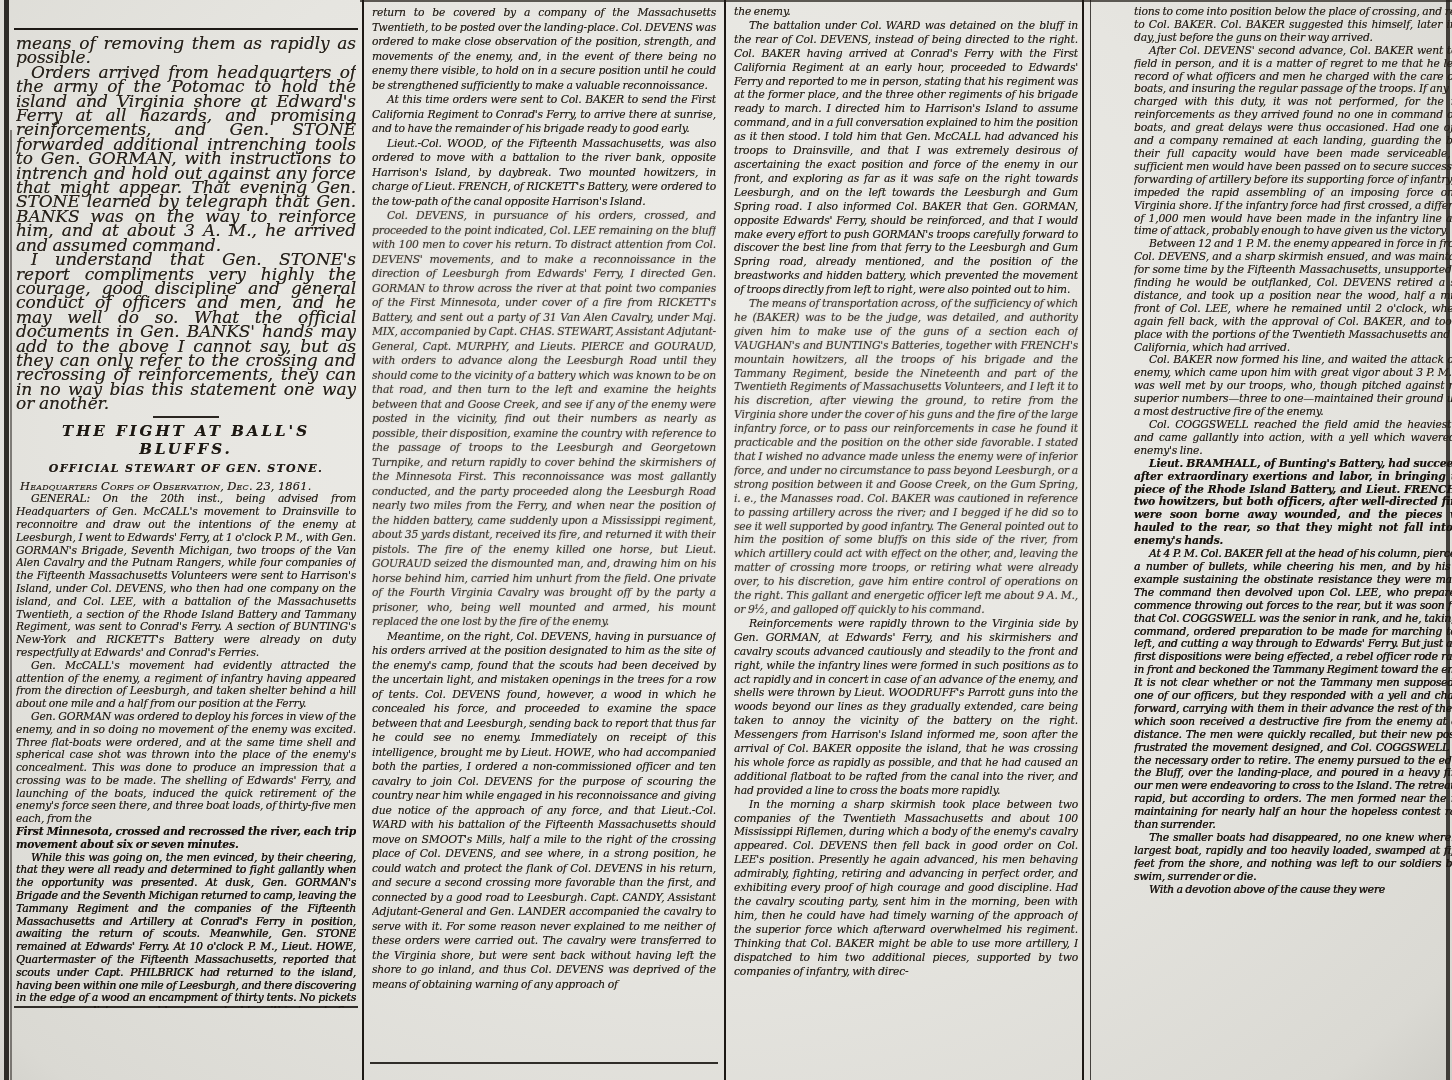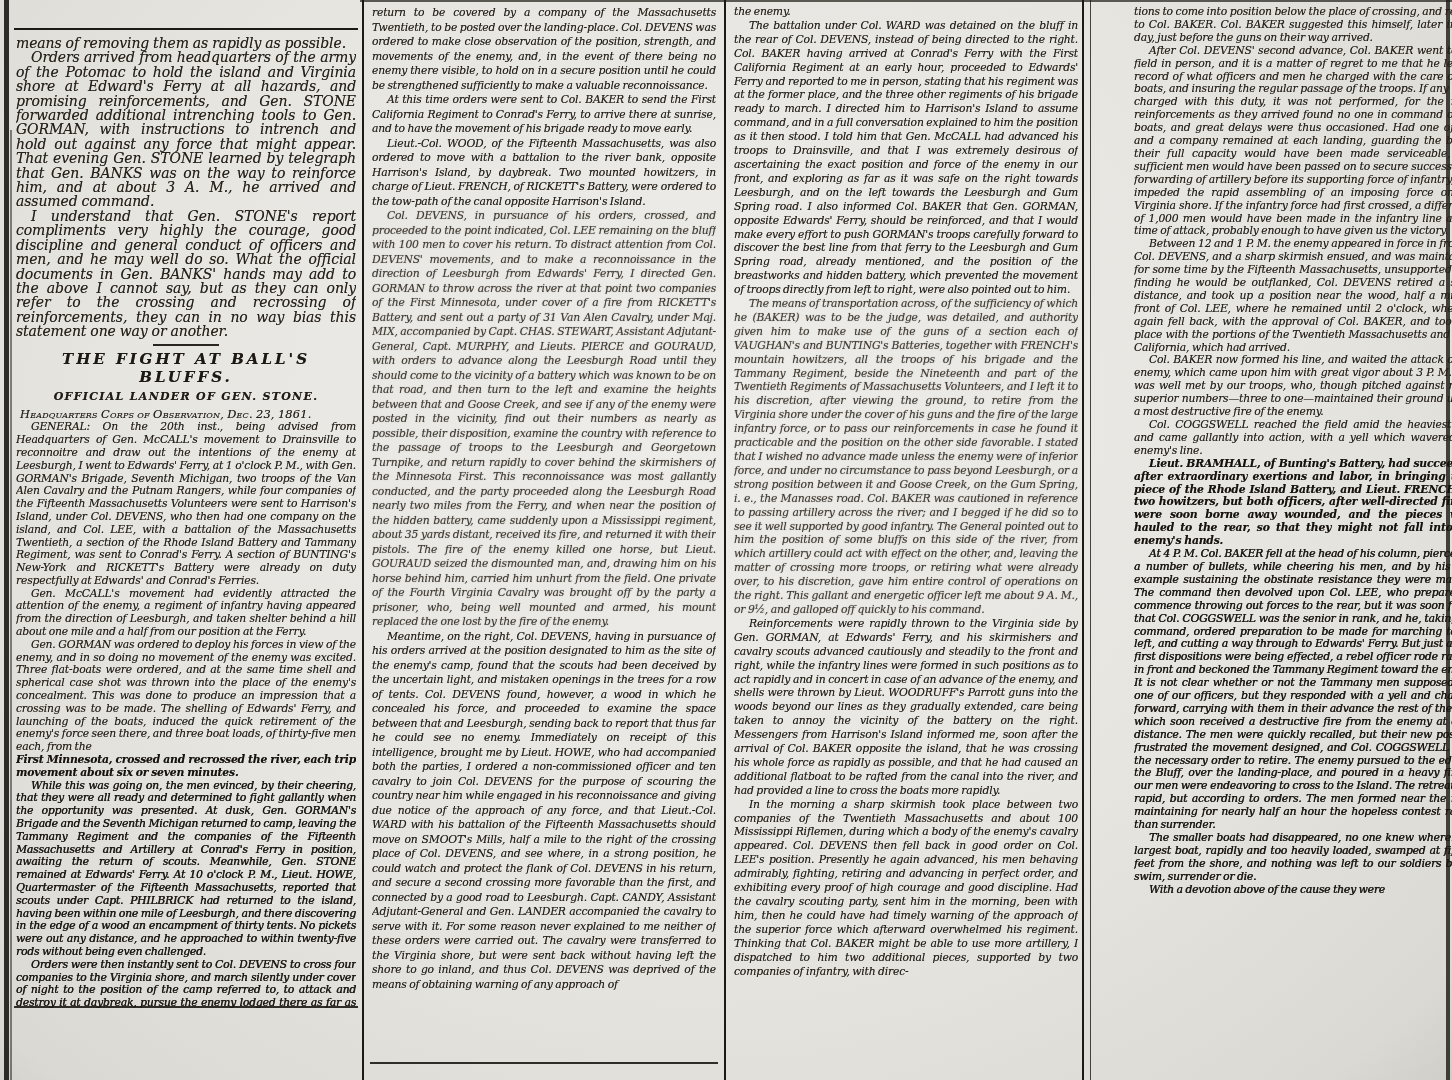--- a/index.html
+++ b/index.html
@@ -26,21 +26,21 @@
   .rh-c1bot{left:14px;top:1006px;width:344px;opacity:.9;}
   .rh-c2bot{left:370px;top:1062px;width:348px;opacity:.9;}
   
   .col{position:absolute;text-align:justify;overflow:hidden;}
   .col p{margin:0;text-indent:15px;text-shadow:0 0 .5px rgba(38,32,25,.55);}
   .col p.ni{text-indent:0;}
   #c1{left:16px;top:36px;width:340px;height:972px;}
   #c2{left:372px;top:6px;width:344px;height:1058px;}
   #c3{left:734px;top:5px;width:344px;height:1073px;}
   #c4{left:1134px;top:6px;width:344px;height:1070px;}
-  .intro{font-size:14px;line-height:14.4px;letter-spacing:-.1px;word-spacing:-.4px;}
+  .intro{font-size:17px;line-height:14.4px;letter-spacing:-.1px;word-spacing:-.4px;}
   .body{font-size:10.8px;letter-spacing:-.2px;word-spacing:-.6px;}
   #c1 .body{line-height:12.8px;}
   #c2 .body{line-height:14.5px;}
   #c3 .body{line-height:13.9px;}
   #c4 .body{line-height:12.9px;}
   .sect-divider{width:66px;height:2px;background:#2a2520;margin:5px auto 4px auto;}
   .headline{
     font-size:15px;font-weight:bold;letter-spacing:3px;text-align:center;
     margin:3px 0 4px 0;text-indent:0;line-height:18px;color:#1d1812;
     text-shadow:0 0 .5px rgba(30,25,19,.6);
@@ -72,33 +72,33 @@
   <div class="rule-h rh-c1top"></div>
   <div class="rule-h rh-c1bot"></div>
   <div class="rule-h rh-c2bot"></div>
 
   <section class="col" id="c1">
     <p class="intro ni">means of removing them as rapidly as possible.</p>
     <p class="intro">Orders arrived from headquarters of the army of the Potomac to hold the island and Virginia shore at Edward's Ferry at all hazards, and promising reinforcements, and Gen. STONE forwarded additional intrenching tools to Gen. GORMAN, with instructions to intrench and hold out against any force that might appear. That evening Gen. STONE learned by telegraph that Gen. BANKS was on the way to reinforce him, and at about 3 A. M., he arrived and assumed command.</p>
     <p class="intro">I understand that Gen. STONE's report compliments very highly the courage, good discipline and general conduct of officers and men, and he may well do so. What the official documents in Gen. BANKS' hands may add to the above I cannot say, but as they can only refer to the crossing and recrossing of reinforcements, they can in no way bias this statement one way or another.</p>
     <div class="sect-divider"></div>
     <h1 class="headline">THE FIGHT AT BALL'S BLUFFS.</h1>
-    <h2 class="subhead">OFFICIAL LANDER OF GEN. STONE.</h2>
+    <h2 class="subhead">OFFICIAL STEWART OF GEN. STONE.</h2>
     <p class="body dateline">Headquarters Corps of Observation, Dec. 23, 1861.</p>
     <p class="body">GENERAL: On the 20th inst., being advised from Headquarters of Gen. McCALL's movement to Drainsville to reconnoitre and draw out the intentions of the enemy at Leesburgh, I went to Edwards' Ferry, at 1 o'clock P. M., with Gen. GORMAN's Brigade, Seventh Michigan, two troops of the Van Alen Cavalry and the Putnam Rangers, while four companies of the Fifteenth Massachusetts Volunteers were sent to Harrison's Island, under Col. DEVENS, who then had one company on the island, and Col. LEE, with a battalion of the Massachusetts Twentieth, a section of the Rhode Island Battery and Tammany Regiment, was sent to Conrad's Ferry. A section of BUNTING's New-York and RICKETT's Battery were already on duty respectfully at Edwards' and Conrad's Ferries.</p>
     <p class="body">Gen. McCALL's movement had evidently attracted the attention of the enemy, a regiment of infantry having appeared from the direction of Leesburgh, and taken shelter behind a hill about one mile and a half from our position at the Ferry.</p>
     <p class="body">Gen. GORMAN was ordered to deploy his forces in view of the enemy, and in so doing no movement of the enemy was excited. Three flat-boats were ordered, and at the same time shell and spherical case shot was thrown into the place of the enemy's concealment. This was done to produce an impression that a crossing was to be made. The shelling of Edwards' Ferry, and launching of the boats, induced the quick retirement of the enemy's force seen there, and three boat loads, of thirty-five men each, from the</p>
     <p class="body bold ni">First Minnesota, crossed and recrossed the river, each trip movement about six or seven minutes.</p>
     <p class="body dark">While this was going on, the men evinced, by their cheering, that they were all ready and determined to fight gallantly when the opportunity was presented. At dusk, Gen. GORMAN's Brigade and the Seventh Michigan returned to camp, leaving the Tammany Regiment and the companies of the Fifteenth Massachusetts and Artillery at Conrad's Ferry in position, awaiting the return of scouts. Meanwhile, Gen. STONE remained at Edwards' Ferry. At 10 o'clock P. M., Lieut. HOWE, Quartermaster of the Fifteenth Massachusetts, reported that scouts under Capt. PHILBRICK had returned to the island, having been within one mile of Leesburgh, and there discovering in the edge of a wood an encampment of thirty tents. No pickets were out any distance, and he approached to within twenty-five rods without being even challenged.</p>
     <p class="body dark">Orders were then instantly sent to Col. DEVENS to cross four companies to the Virginia shore, and march silently under cover of night to the position of the camp referred to, to attack and destroy it at daybreak, pursue the enemy lodged there as far as would be prudent, and return immediately to the island, his</p>
   </section>
 
   <section class="col" id="c2">
     <p class="body ni">return to be covered by a company of the Massachusetts Twentieth, to be posted over the landing-place. Col. DEVENS was ordered to make close observation of the position, strength, and movements of the enemy, and, in the event of there being no enemy there visible, to hold on in a secure position until he could be strengthened sufficiently to make a valuable reconnoissance.</p>
-    <p class="body">At this time orders were sent to Col. BAKER to send the First California Regiment to Conrad's Ferry, to arrive there at sunrise, and to have the movement of his brigade ready to move early.</p>
+    <p class="body">At this time orders were sent to Col. BAKER to send the First California Regiment to Conrad's Ferry, to arrive there at sunrise, and to have the remainder of his brigade ready to good early.</p>
     <p class="body">Lieut.-Col. WOOD, of the Fifteenth Massachusetts, was also ordered to move with a battalion to the river bank, opposite Harrison's Island, by daybreak. Two mounted howitzers, in charge of Lieut. FRENCH, of RICKETT's Battery, were ordered to the tow-path of the canal opposite Harrison's Island.</p>
     <p class="body faded">Col. DEVENS, in pursuance of his orders, crossed, and proceeded to the point indicated, Col. LEE remaining on the bluff with 100 men to cover his return. To distract attention from Col. DEVENS' movements, and to make a reconnoissance in the direction of Leesburgh from Edwards' Ferry, I directed Gen. GORMAN to throw across the river at that point two companies of the First Minnesota, under cover of a fire from RICKETT's Battery, and sent out a party of 31 Van Alen Cavalry, under Maj. MIX, accompanied by Capt. CHAS. STEWART, Assistant Adjutant-General, Capt. MURPHY, and Lieuts. PIERCE and GOURAUD, with orders to advance along the Leesburgh Road until they should come to the vicinity of a battery which was known to be on that road, and then turn to the left and examine the heights between that and Goose Creek, and see if any of the enemy were posted in the vicinity, find out their numbers as nearly as possible, their disposition, examine the country with reference to the passage of troops to the Leesburgh and Georgetown Turnpike, and return rapidly to cover behind the skirmishers of the Minnesota First. This reconnoissance was most gallantly conducted, and the party proceeded along the Leesburgh Road nearly two miles from the Ferry, and when near the position of the hidden battery, came suddenly upon a Mississippi regiment, about 35 yards distant, received its fire, and returned it with their pistols. The fire of the enemy killed one horse, but Lieut. GOURAUD seized the dismounted man, and, drawing him on his horse behind him, carried him unhurt from the field. One private of the Fourth Virginia Cavalry was brought off by the party a prisoner, who, being well mounted and armed, his mount replaced the one lost by the fire of the enemy.</p>
     <p class="body">Meantime, on the right, Col. DEVENS, having in pursuance of his orders arrived at the position designated to him as the site of the enemy's camp, found that the scouts had been deceived by the uncertain light, and mistaken openings in the trees for a row of tents. Col. DEVENS found, however, a wood in which he concealed his force, and proceeded to examine the space between that and Leesburgh, sending back to report that thus far he could see no enemy. Immediately on receipt of this intelligence, brought me by Lieut. HOWE, who had accompanied both the parties, I ordered a non-commissioned officer and ten cavalry to join Col. DEVENS for the purpose of scouring the country near him while engaged in his reconnoissance and giving due notice of the approach of any force, and that Lieut.-Col. WARD with his battalion of the Fifteenth Massachusetts should move on SMOOT's Mills, half a mile to the right of the crossing place of Col. DEVENS, and see where, in a strong position, he could watch and protect the flank of Col. DEVENS in his return, and secure a second crossing more favorable than the first, and connected by a good road to Leesburgh. Capt. CANDY, Assistant Adjutant-General and Gen. LANDER accompanied the cavalry to serve with it. For some reason never explained to me neither of these orders were carried out. The cavalry were transferred to the Virginia shore, but were sent back without having left the shore to go inland, and thus Col. DEVENS was deprived of the means of obtaining warning of any approach of</p>
   </section>
 
   <section class="col" id="c3">
     <p class="body ni">the enemy.</p>
     <p class="body">The battalion under Col. WARD was detained on the bluff in the rear of Col. DEVENS, instead of being directed to the right. Col. BAKER having arrived at Conrad's Ferry with the First California Regiment at an early hour, proceeded to Edwards' Ferry and reported to me in person, stating that his regiment was at the former place, and the three other regiments of his brigade ready to march. I directed him to Harrison's Island to assume command, and in a full conversation explained to him the position as it then stood. I told him that Gen. McCALL had advanced his troops to Drainsville, and that I was extremely desirous of ascertaining the exact position and force of the enemy in our front, and exploring as far as it was safe on the right towards Leesburgh, and on the left towards the Leesburgh and Gum Spring road. I also informed Col. BAKER that Gen. GORMAN, opposite Edwards' Ferry, should be reinforced, and that I would make every effort to push GORMAN's troops carefully forward to discover the best line from that ferry to the Leesburgh and Gum Spring road, already mentioned, and the position of the breastworks and hidden battery, which prevented the movement of troops directly from left to right, were also pointed out to him.</p>
     <p class="body faded">The means of transportation across, of the sufficiency of which he (BAKER) was to be the judge, was detailed, and authority given him to make use of the guns of a section each of VAUGHAN's and BUNTING's Batteries, together with FRENCH's mountain howitzers, all the troops of his brigade and the Tammany Regiment, beside the Nineteenth and part of the Twentieth Regiments of Massachusetts Volunteers, and I left it to his discretion, after viewing the ground, to retire from the Virginia shore under the cover of his guns and the fire of the large infantry force, or to pass our reinforcements in case he found it practicable and the position on the other side favorable. I stated that I wished no advance made unless the enemy were of inferior force, and under no circumstance to pass beyond Leesburgh, or a strong position between it and Goose Creek, on the Gum Spring, i. e., the Manasses road. Col. BAKER was cautioned in reference to passing artillery across the river; and I begged if he did so to see it well supported by good infantry. The General pointed out to him the position of some bluffs on this side of the river, from which artillery could act with effect on the other, and, leaving the matter of crossing more troops, or retiring what were already over, to his discretion, gave him entire control of operations on the right. This gallant and energetic officer left me about 9 A. M., or 9½, and galloped off quickly to his command.</p>
     <p class="body">Reinforcements were rapidly thrown to the Virginia side by Gen. GORMAN, at Edwards' Ferry, and his skirmishers and cavalry scouts advanced cautiously and steadily to the front and right, while the infantry lines were formed in such positions as to act rapidly and in concert in case of an advance of the enemy, and shells were thrown by Lieut. WOODRUFF's Parrott guns into the woods beyond our lines as they gradually extended, care being taken to annoy the vicinity of the battery on the right. Messengers from Harrison's Island informed me, soon after the arrival of Col. BAKER opposite the island, that he was crossing his whole force as rapidly as possible, and that he had caused an additional flatboat to be rafted from the canal into the river, and had provided a line to cross the boats more rapidly.</p>

